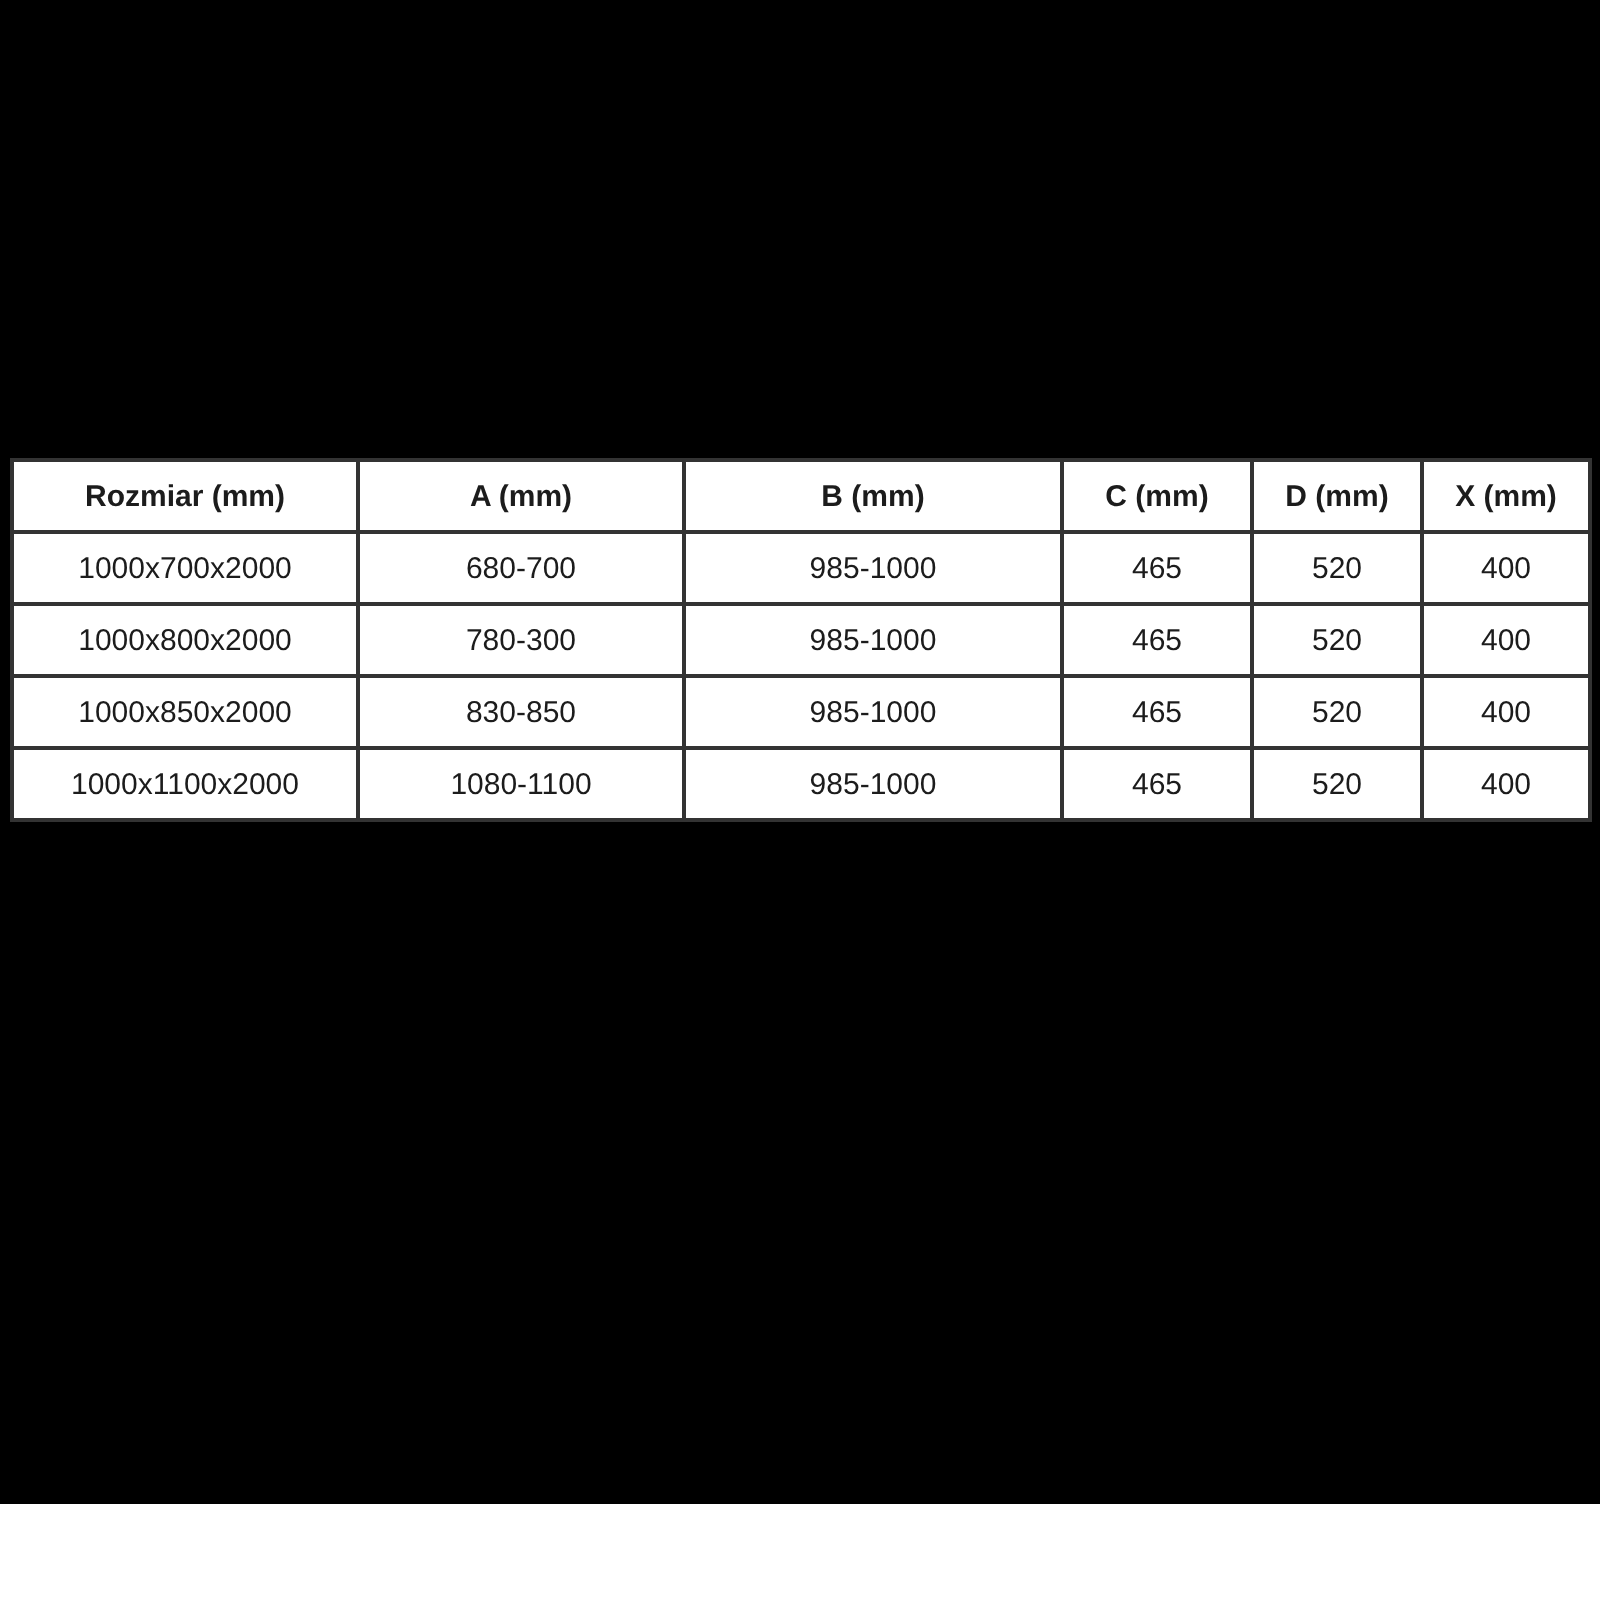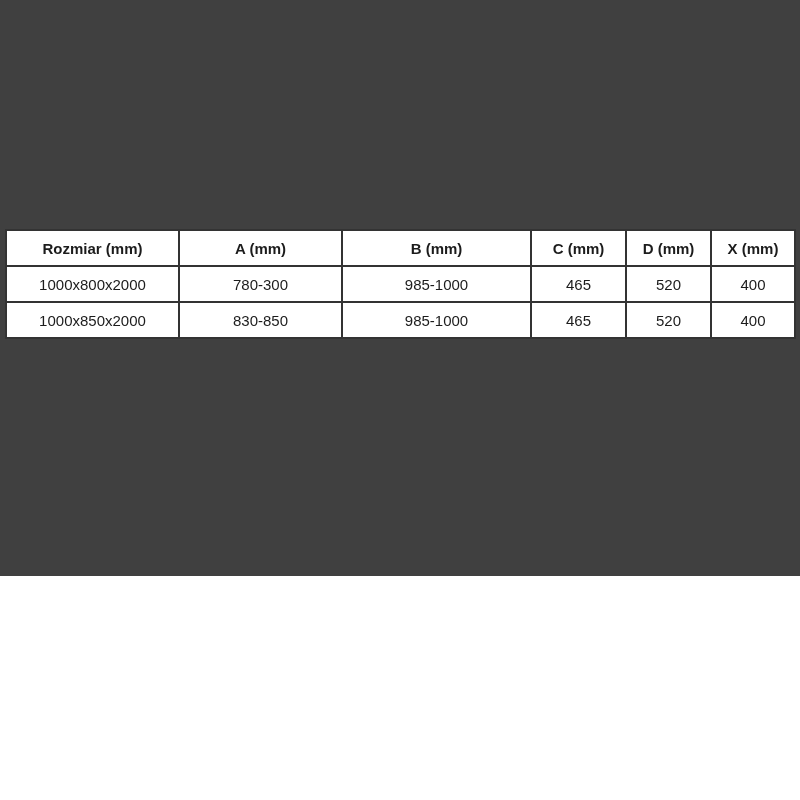--- a/index.html
+++ b/index.html
@@ -6,22 +6,22 @@
     margin: 0;
     padding: 0;
     width: 800px;
     height: 800px;
     background: #ffffff;
     font-family: "Liberation Sans", sans-serif;
   }
   .canvas {
     position: relative;
     width: 800px;
-    height: 576px;
-    background: #404040;
+    height: 752px;
+    background: #000000;
     overflow: hidden;
   }
   .table-wrap {
     position: absolute;
     left: 5px;
     top: 229px;
     width: 789px;
   }
   table.spec {
     border-collapse: collapse;
@@ -70,31 +70,47 @@
           <th>Rozmiar (mm)</th>
           <th>A (mm)</th>
           <th>B (mm)</th>
           <th>C (mm)</th>
           <th>D (mm)</th>
           <th>X (mm)</th>
         </tr>
       </thead>
       <tbody>
         <tr>
+          <td>1000x700x2000</td>
+          <td>680-700</td>
+          <td>985-1000</td>
+          <td>465</td>
+          <td>520</td>
+          <td>400</td>
+        </tr>
+        <tr>
           <td>1000x800x2000</td>
           <td>780-300</td>
           <td>985-1000</td>
           <td>465</td>
           <td>520</td>
           <td>400</td>
         </tr>
         <tr>
           <td>1000x850x2000</td>
           <td>830-850</td>
           <td>985-1000</td>
           <td>465</td>
           <td>520</td>
           <td>400</td>
         </tr>
+        <tr>
+          <td>1000x1100x2000</td>
+          <td>1080-1100</td>
+          <td>985-1000</td>
+          <td>465</td>
+          <td>520</td>
+          <td>400</td>
+        </tr>
       </tbody>
     </table>
   </div>
 </div>
 
 </body></html>

